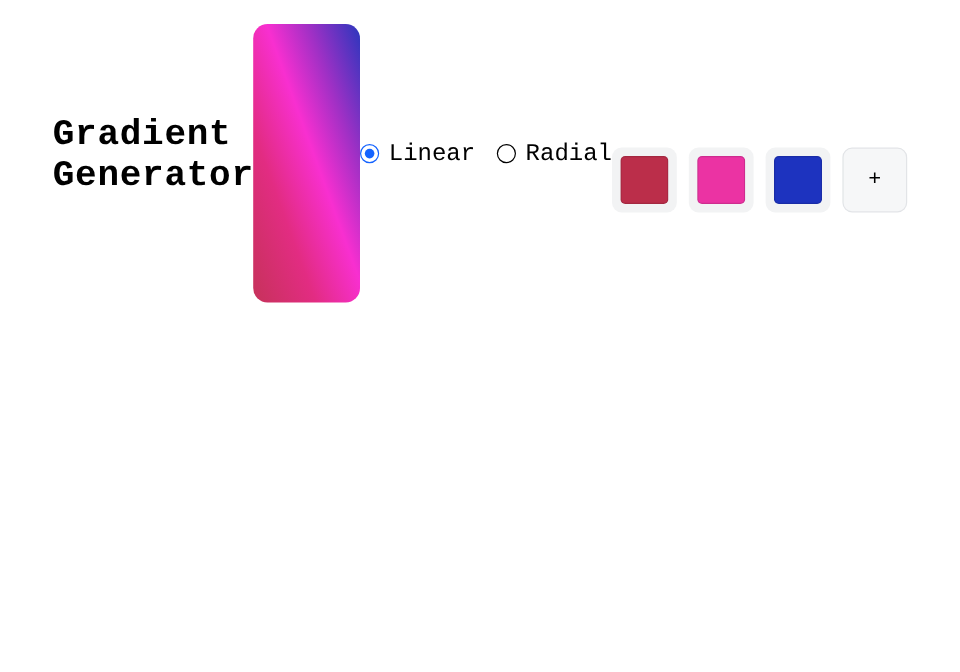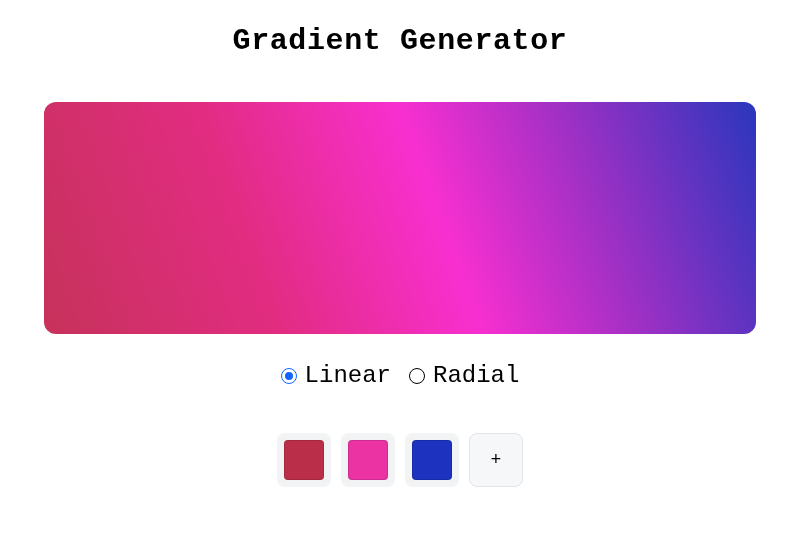--- a/index.html
+++ b/index.html
@@ -5,21 +5,21 @@
     * { box-sizing: border-box; margin: 0; padding: 0; }
     body {
       font-family: "SFMono-Regular", Menlo, Monaco, Consolas, "Liberation Mono", "Courier New", monospace;
       background: #ffffff;
       width: 800px;
       height: 560px;
       overflow: hidden;
     }
     .container {
       display: flex;
-      flex-direction: column;
+      flex-direction: row;
       align-items: center;
       padding: 20px 44px 0 44px;
       justify-content: center;
     }
     .title {
       font-size: 30px;
       font-weight: 700;
       color: #000;
       letter-spacing: 0.02em;
       margin-top: 4px;
@@ -30,21 +30,21 @@
       height: 232px;
       border-radius: 12px;
       background: linear-gradient(70deg, #c6325a 0%, #e22c82 30%, #f82fd0 55%, #a030c5 75%, #2a36bd 100%);
       margin-bottom: 28px;
     }
     .radio-row {
       display: flex;
       align-items: center;
       gap: 18px;
       margin-bottom: 44px;
-      font-size: 24px;
+      font-size: 20px;
     }
     .radio-option {
       display: inline-flex;
       align-items: center;
       gap: 8px;
       cursor: pointer;
     }
     .radio-circle {
       width: 16px;
       height: 16px;

